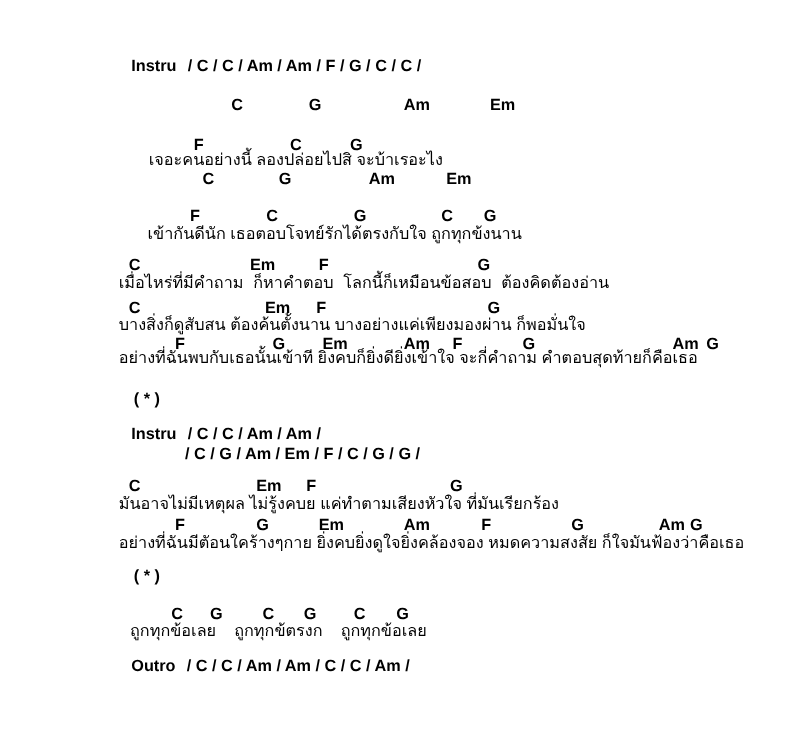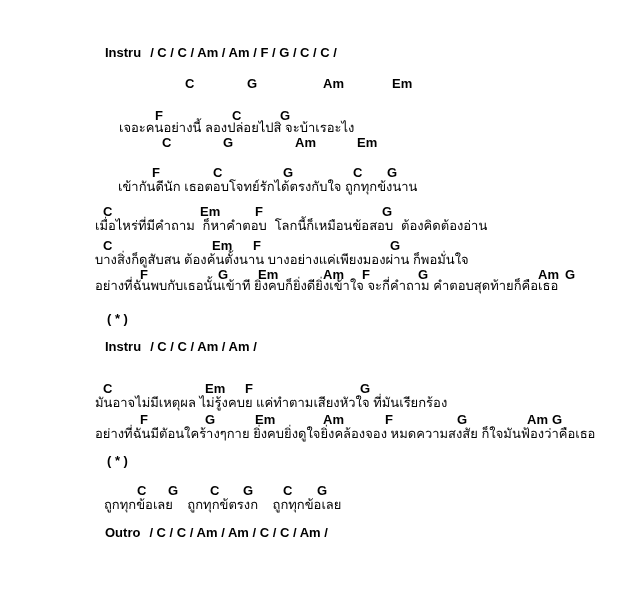--- a/index.html
+++ b/index.html
@@ -32,20 +32,21 @@
     <div class="line chords" style="top: 166px;"><span class="chord" style="left: 152px;">F</span><span class="chord" style="left: 213px;">C</span><span class="chord" style="left: 283px;">G</span><span class="chord" style="left: 353px;">C</span><span class="chord" style="left: 387px;">G</span></div>
     <div class="line lyric" style="top: 180px; left: 118px;">เข้ากันดีนัก เธอตอบโจทย์รักได้ตรงกับใจ ถูกทุกข้งนาน</div>
     <div class="line chords" style="top: 205px;"><span class="chord" style="left: 103px;">C</span><span class="chord" style="left: 200px;">Em</span><span class="chord" style="left: 255px;">F</span><span class="chord" style="left: 382px;">G</span></div>
     <div class="line lyric" style="top: 220px; left: 95px; font-family: Liberation Mono, monospace;">เมื่อไหร่ที่มีคำถาม ก็หาคำตอบ โลกนี้ก็เหมือนข้อสอบ ต้องคิดต้องอ่าน</div>
     <div class="line chords" style="top: 239px;"><span class="chord" style="left: 103px;">C</span><span class="chord" style="left: 212px;">Em</span><span class="chord" style="left: 253px;">F</span><span class="chord" style="left: 390px;">G</span></div>
     <div class="line lyric" style="top: 253px; left: 95px;">บางสิ่งก็ดูสับสน ต้องค้นตั้งนาน บางอย่างแค่เพียงมองผ่าน ก็พอมั่นใจ</div>
     <div class="line chords" style="top: 268px;"><span class="chord" style="left: 140px;">F</span><span class="chord" style="left: 218px;">G</span><span class="chord" style="left: 258px;">Em</span><span class="chord" style="left: 323px;">Am</span><span class="chord" style="left: 362px;">F</span><span class="chord" style="left: 418px;">G</span><span class="chord" style="left: 538px;">Am</span><span class="chord" style="left: 565px;">G</span></div>
     <div class="line lyric" style="top: 279px; left: 95px;">อย่างที่ฉันพบกับเธอนั้นเข้าที ยิ่งคบก็ยิ่งดียิ่งเข้าใจ จะกี่คำถาม คำตอบสุดท้ายก็คือเธอ</div>
     <div class="line marker" style="top: 312px; left: 107px;">( * )</div>
     <div class="line header" style="top: 340px; left: 105px;"><span class="section-label">Instru</span><span class="chord-seq">/ C / C / Am / Am /</span></div>
+    <div class="line boldline" style="top: 356px; left: 148px;">/ C / G / Am / Em / F / C / G / G /</div>
     <div class="line chords" style="top: 382px;"><span class="chord" style="left: 103px;">C</span><span class="chord" style="left: 205px;">Em</span><span class="chord" style="left: 245px;">F</span><span class="chord" style="left: 360px;">G</span></div>
     <div class="line lyric" style="top: 396px; left: 95px;">มันอาจไม่มีเหตุผล ไม่รู้งคบย แค่ทำตามเสียงหัวใจ ที่มันเรียกร้อง</div>
     <div class="line chords" style="top: 413px;"><span class="chord" style="left: 140px;">F</span><span class="chord" style="left: 205px;">G</span><span class="chord" style="left: 255px;">Em</span><span class="chord" style="left: 323px;">Am</span><span class="chord" style="left: 385px;">F</span><span class="chord" style="left: 457px;">G</span><span class="chord" style="left: 527px;">Am</span><span class="chord" style="left: 552px;">G</span></div>
     <div class="line lyric" style="top: 427px; left: 95px;">อย่างที่ฉันมีตัอนใคร้างๆกาย ยิ่งคบยิ่งดูใจยิ่งคล้องจอง หมดความสงสัย ก็ใจมันฟ้องว่าคือเธอ</div>
     <div class="line marker" style="top: 454px; left: 107px;">( * )</div>
     <div class="line chords" style="top: 484px;"><span class="chord" style="left: 137px;">C</span><span class="chord" style="left: 168px;">G</span><span class="chord" style="left: 210px;">C</span><span class="chord" style="left: 243px;">G</span><span class="chord" style="left: 283px;">C</span><span class="chord" style="left: 317px;">G</span></div>
     <div class="line lyric" style="top: 498px; left: 104px;">ถูกทุกข้อเลย    ถูกทุกข้ตรงก    ถูกทุกข้อเลย</div>
     <div class="line header" style="top: 526px; left: 105px;"><span class="section-label">Outro</span><span class="chord-seq">/ C / C / Am / Am / C / C / Am /</span></div>
   </div>
 

